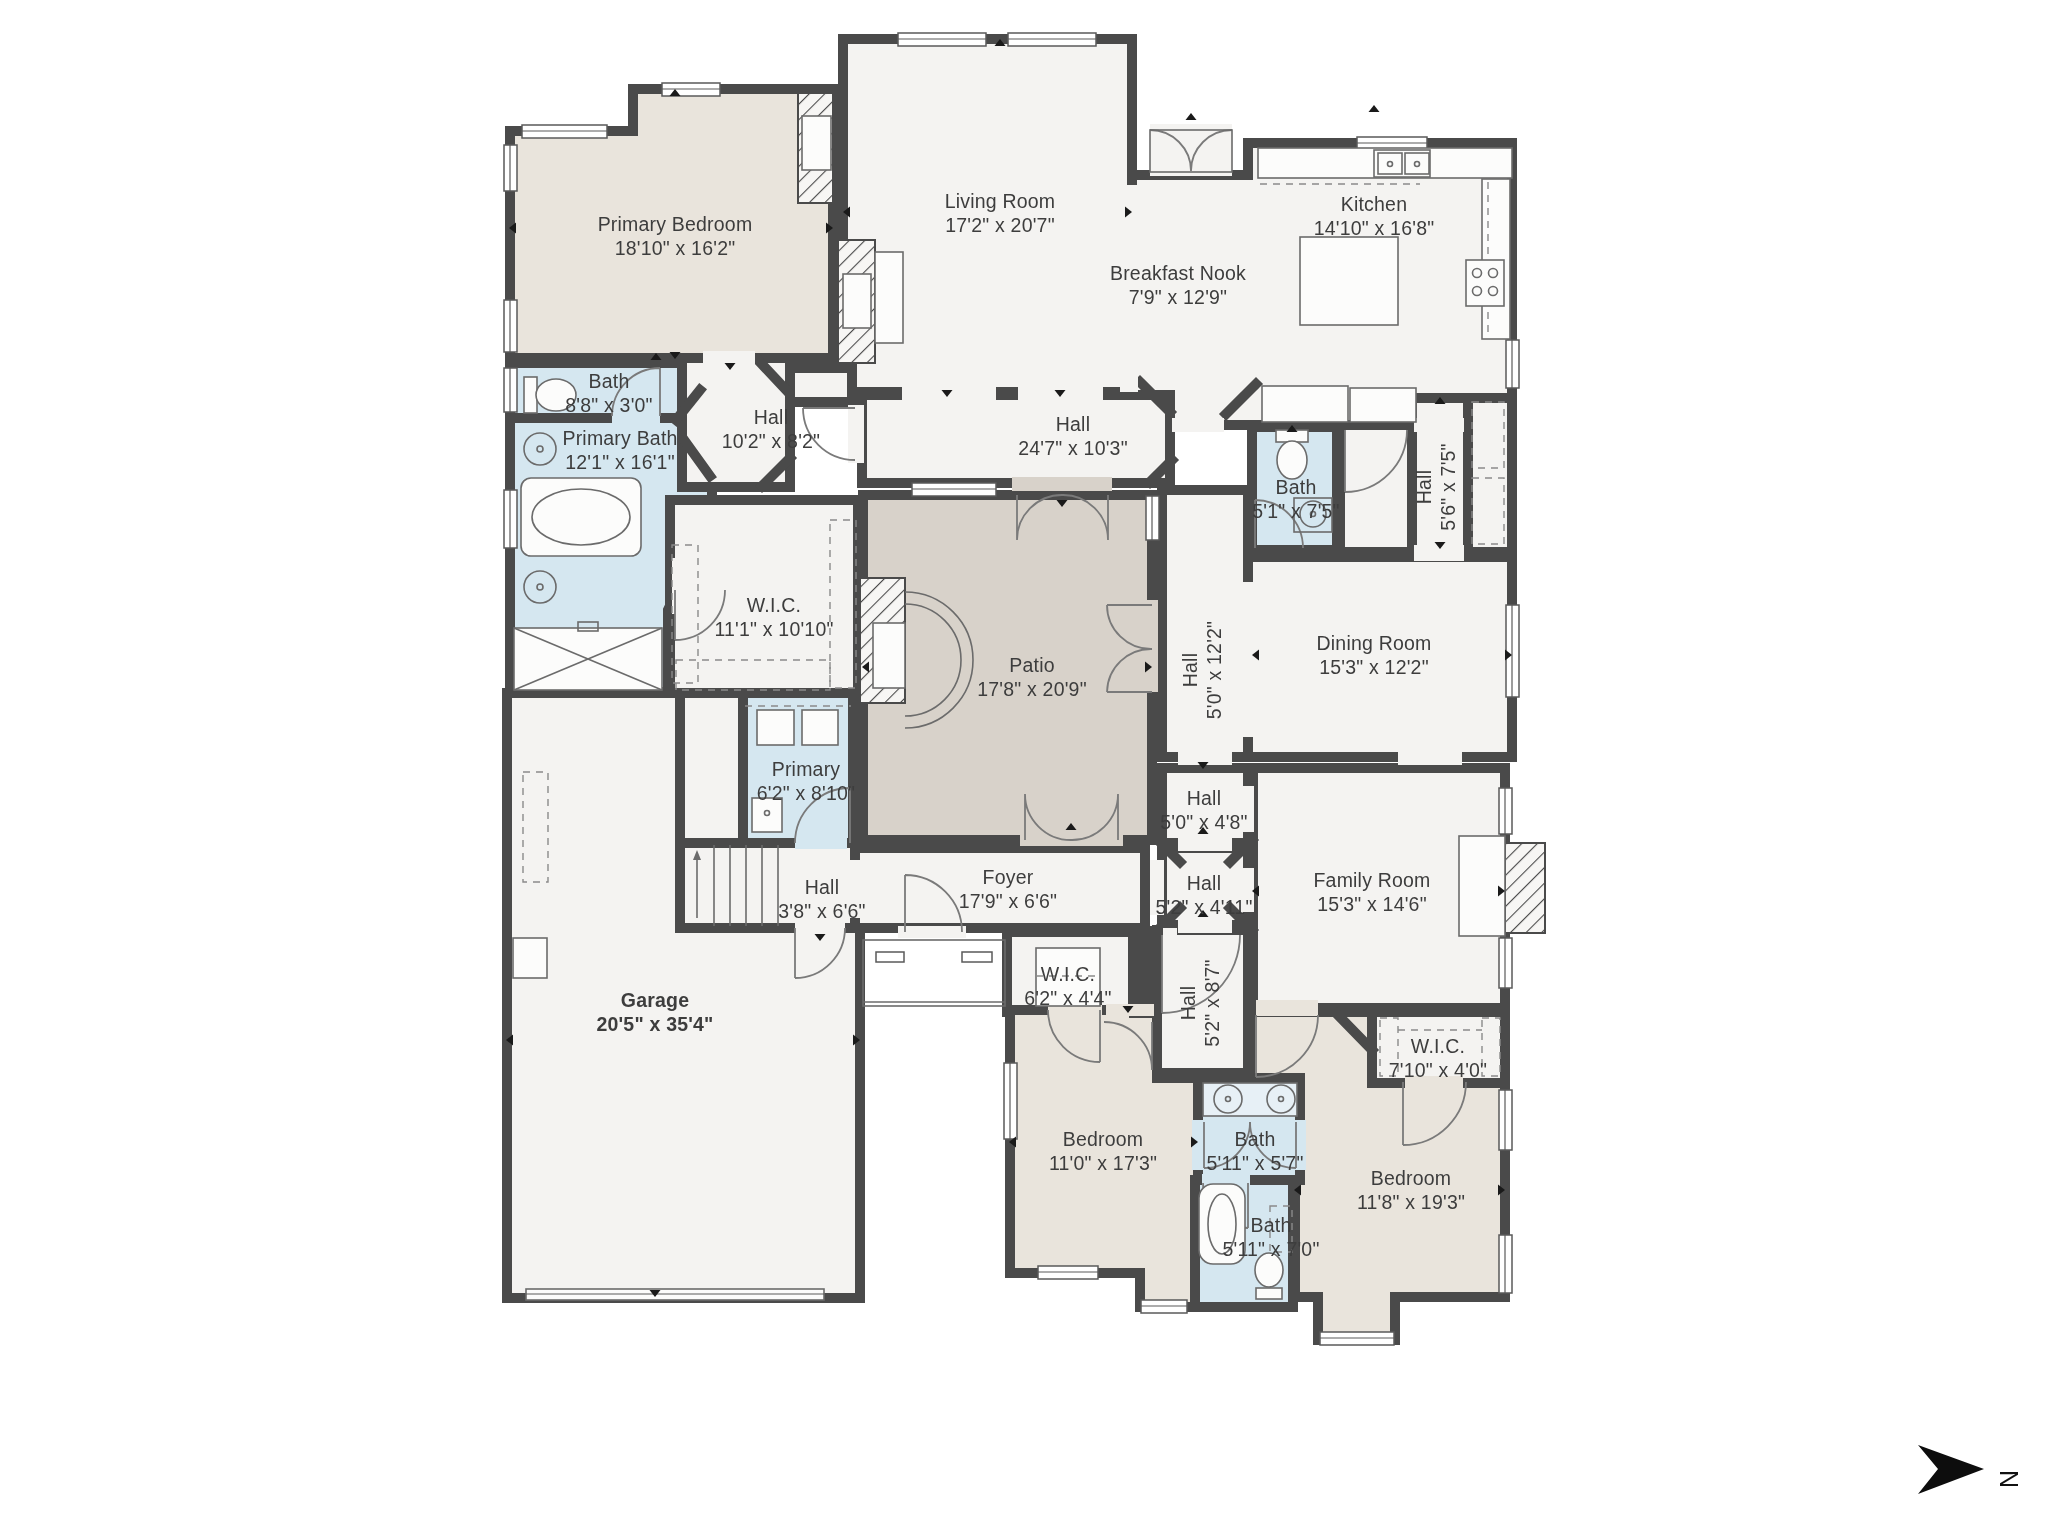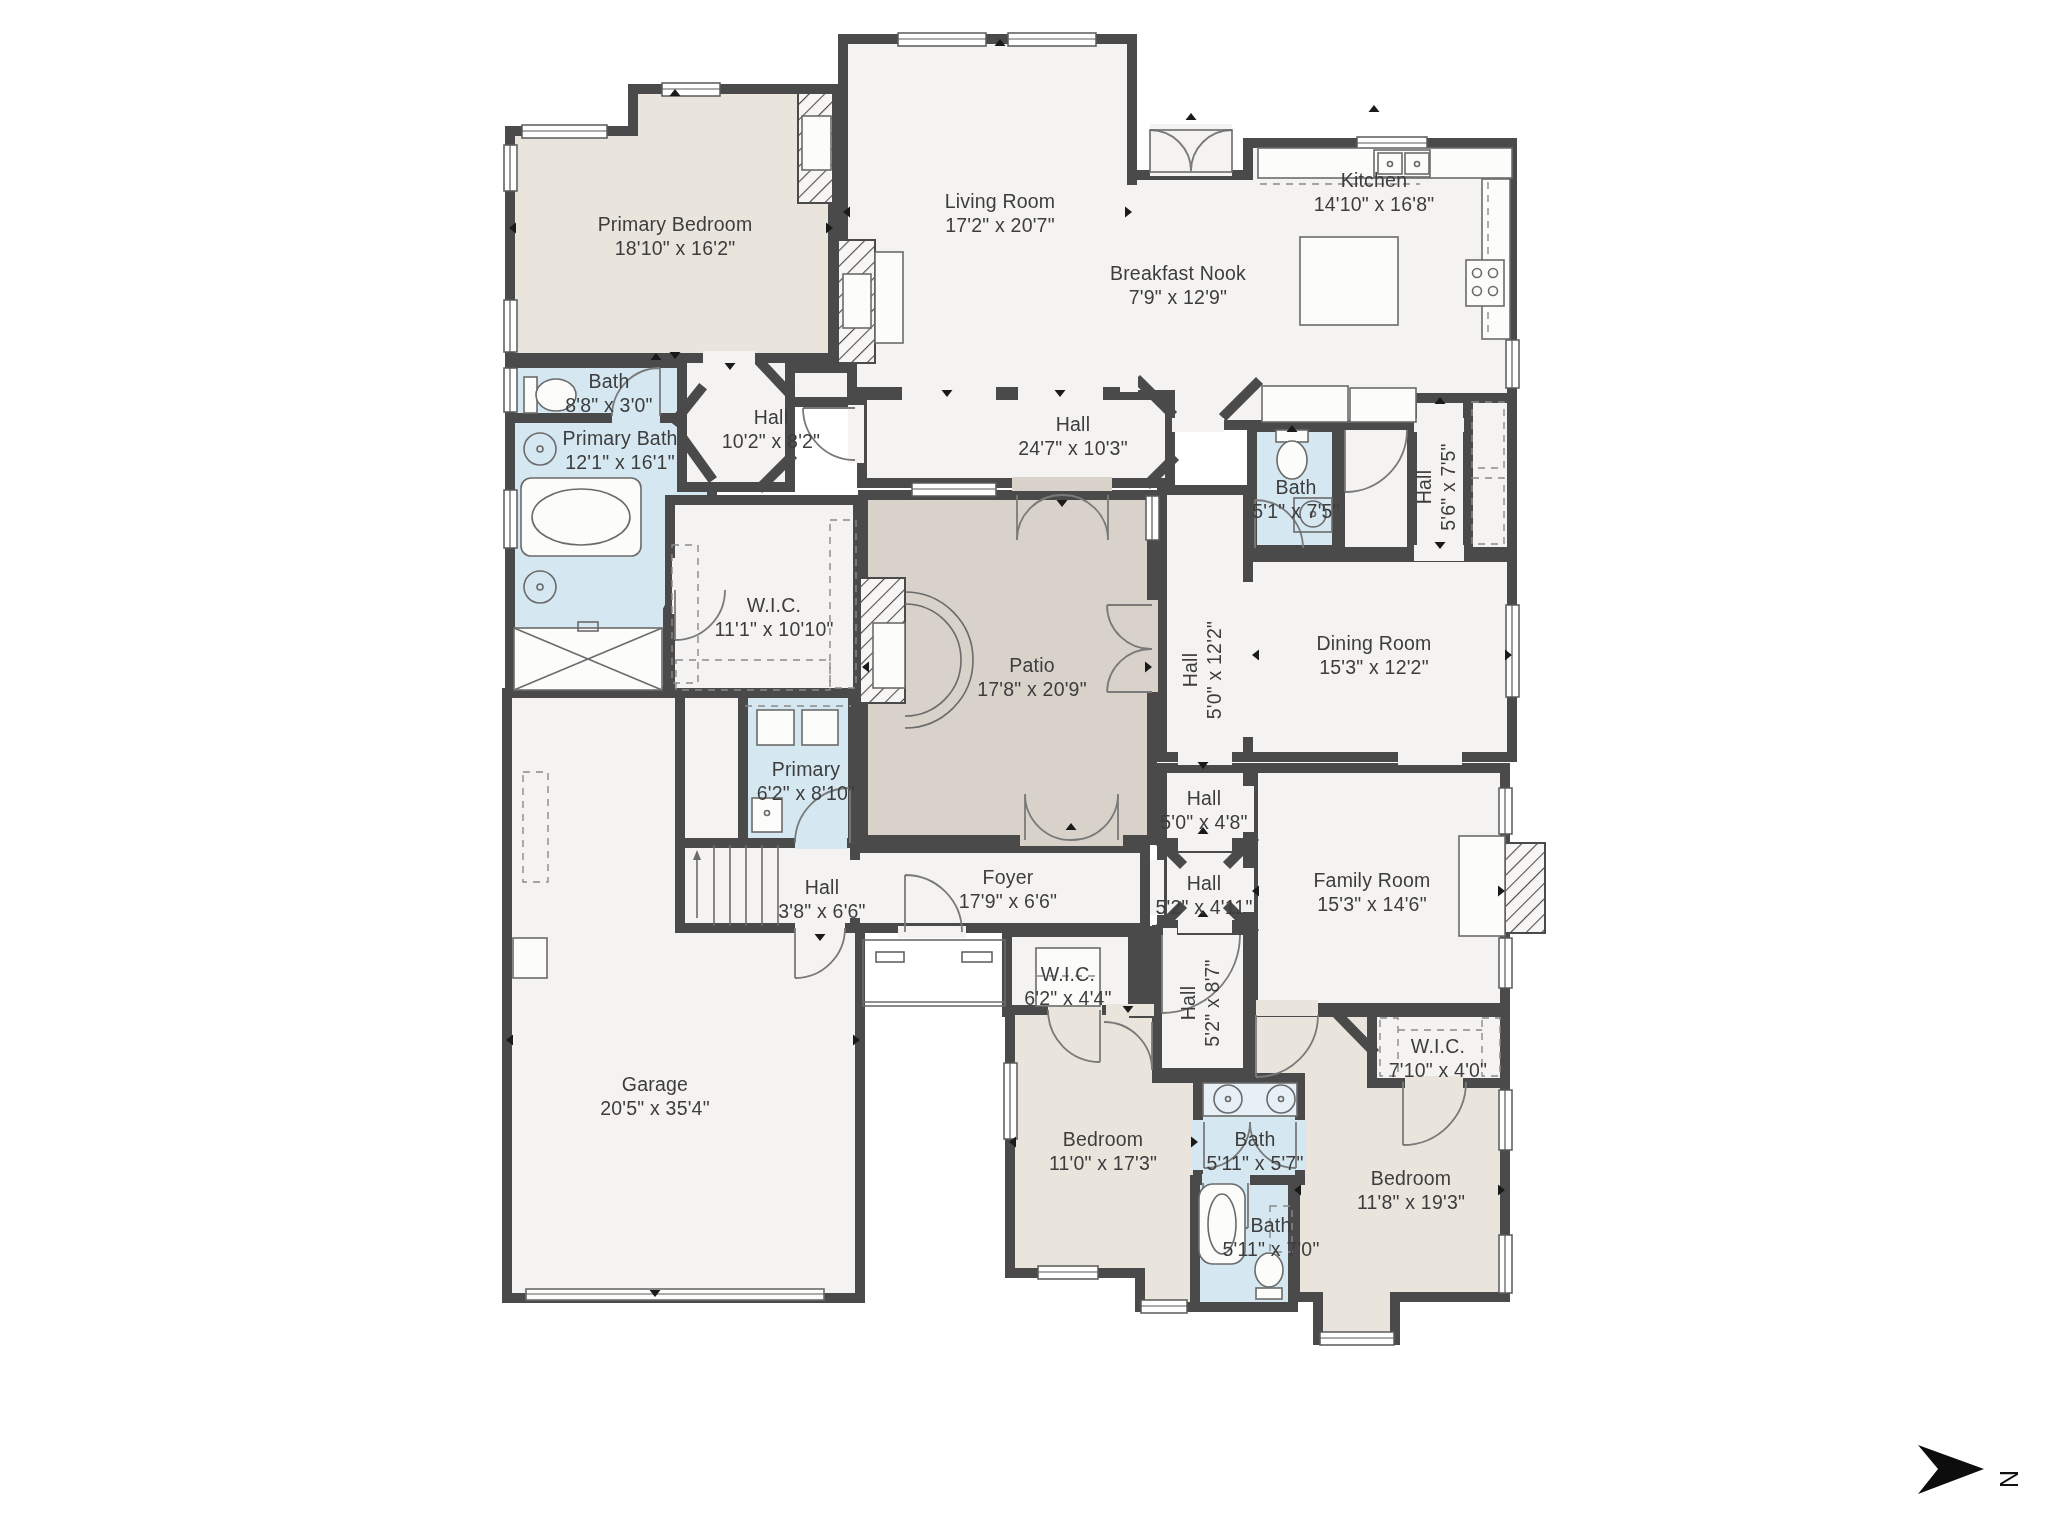--- a/index.html
+++ b/index.html
@@ -392,21 +392,21 @@
 
 <div id="labels">
       <div class="room-label" style="left: 675px; top: 236px;">
         <div>Primary Bedroom</div>
         <div>18'10" x 16'2"</div>
       </div>
       <div class="room-label" style="left: 1000px; top: 213px;">
         <div>Living Room</div>
         <div>17'2" x 20'7"</div>
       </div>
-      <div class="room-label" style="left: 1374px; top: 192px; text-align: center;">
+      <div class="room-label" style="left: 1374px; top: 216px; text-align: center;">
         <div>Kitchen</div>
         <div>14'10" x 16'8"</div>
       </div>
       <div class="room-label" style="left: 1178px; top: 285px;">
         <div>Breakfast Nook</div>
         <div>7'9" x 12'9"</div>
       </div>
       <div class="room-label" style="left: 609px; top: 393px;">
         <div>Bath</div>
         <div>8'8" x 3'0"</div>
@@ -476,21 +476,21 @@
         <div>6'2" x 4'4"</div>
       </div>
       <div class="room-label vertical" style="left: 1200px; top: 1003px;">
         <div>Hall</div>
         <div>5'2" x 8'7"</div>
       </div>
       <div class="room-label" style="left: 1438px; top: 1058px;">
         <div>W.I.C.</div>
         <div>7'10" x 4'0"</div>
       </div>
-      <div class="room-label" style="left: 655px; top: 1096px;">
+      <div class="room-label" style="left: 655px; top: 1012px; font-weight: bold;">
         <div>Garage</div>
         <div>20'5" x 35'4"</div>
       </div>
       <div class="room-label" style="left: 1103px; top: 1151px;">
         <div>Bedroom</div>
         <div>11'0" x 17'3"</div>
       </div>
       <div class="room-label" style="left: 1255px; top: 1151px;">
         <div>Bath</div>
         <div>5'11" x 5'7"</div>

